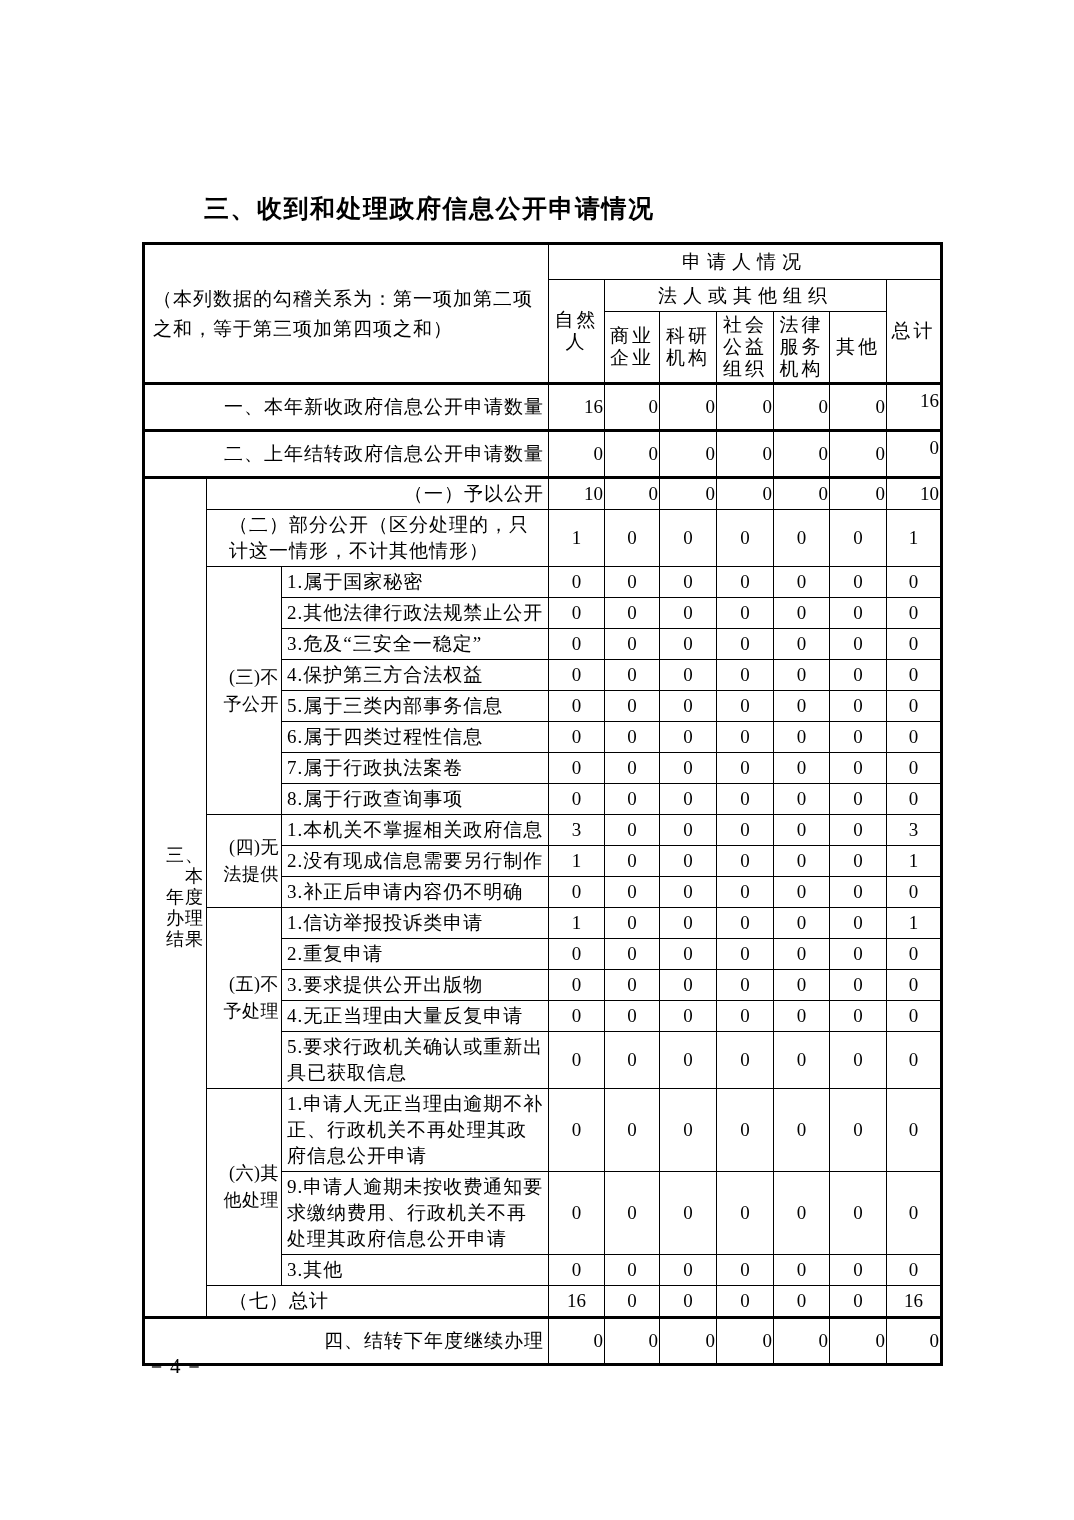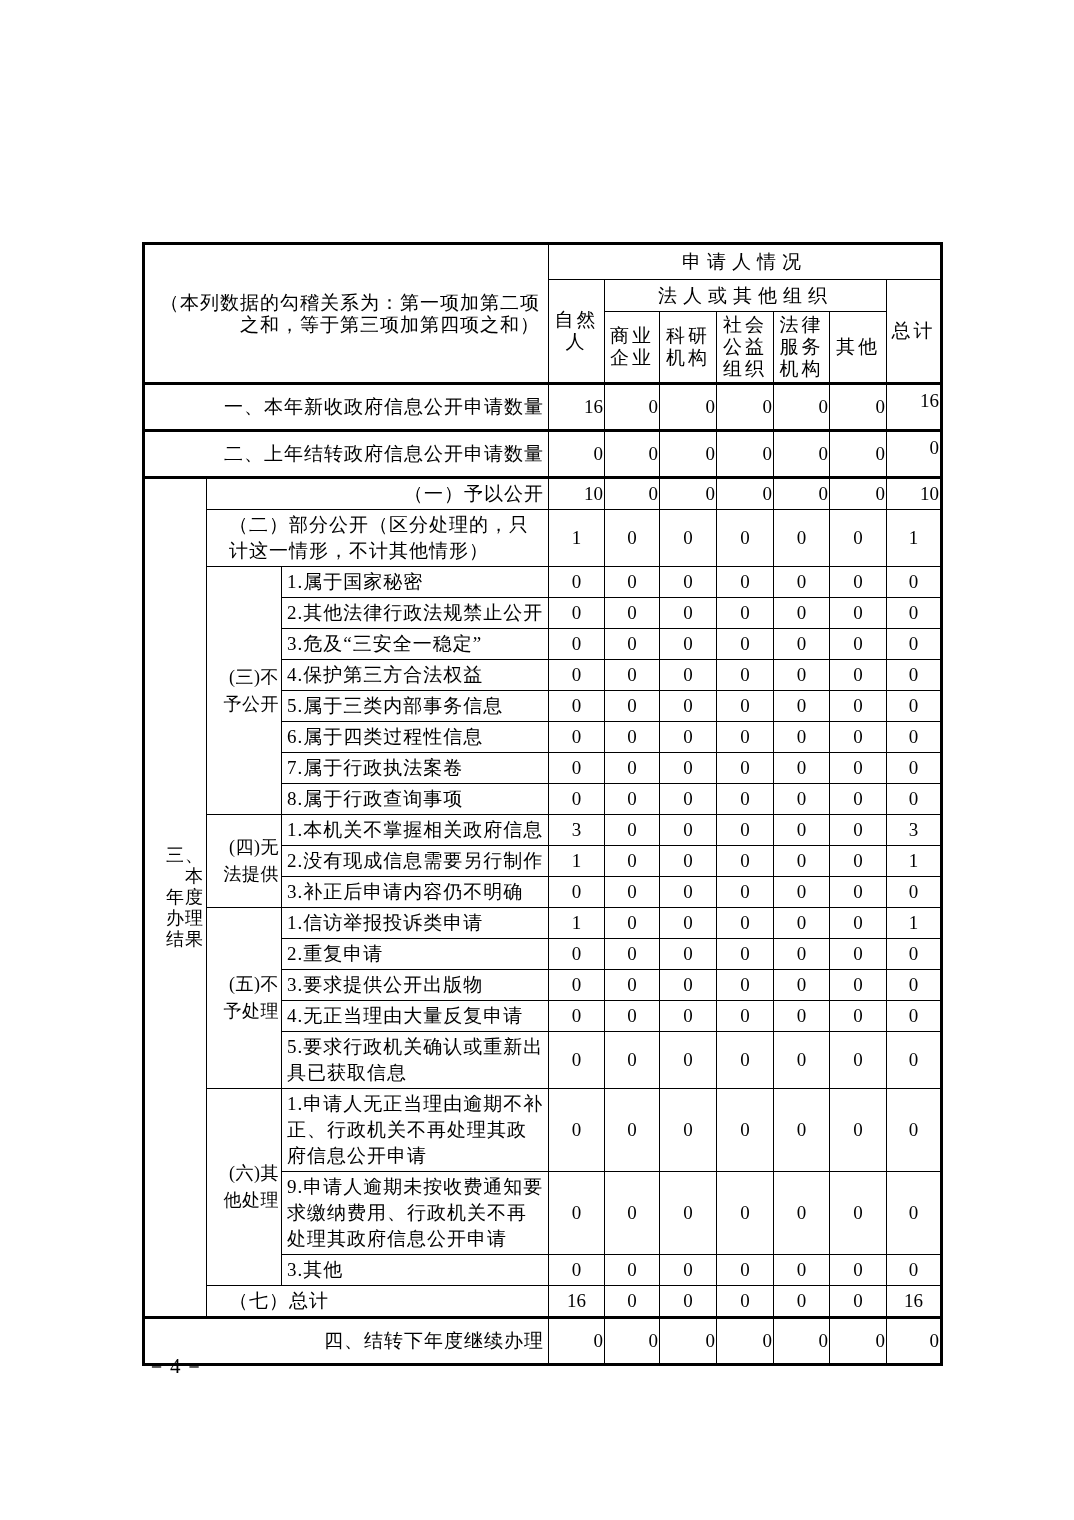--- a/index.html
+++ b/index.html
@@ -11,40 +11,41 @@
   table.report{position:absolute;left:142px;top:242px;width:798px;
          border-collapse:collapse;table-layout:fixed;border:3px solid #000;}
   table.report td,table.report th{border:1.5px solid #000;font-weight:normal;overflow:hidden;}
   tr.major > td{border-top:3px solid #000;text-align:right;}
   thead th{font-size:19px;line-height:22px;letter-spacing:3px;padding:2px 1px;
            text-align:center;vertical-align:middle;}
   thead th.group-hd{letter-spacing:6px;}
   thead tr.hr1{height:36px;}
   thead tr.hr2{height:32px;}
   thead tr.hr3{height:64px;}
-  td.note-cell{font-size:19px;line-height:22px;letter-spacing:1px;text-align:right;
+  td.note-cell{font-size:19px;line-height:30px;letter-spacing:1px;text-align:left;
            padding:4px 8px;vertical-align:middle;}
   tbody td{font-size:19px;line-height:26px;padding:2px 4px;vertical-align:middle;}
   td.value-cell{text-align:center;padding:2px 1px;}
   td.label-cell{text-align:left;white-space:pre-line;letter-spacing:1px;}
   td.label-cell.full{padding-left:9px;height:40px;}
   td.label-cell.sub{padding-left:22px;}
   td.label-cell.item{padding-left:5px;margin-left:8px;}
   td.section-cell{font-size:18px;line-height:21px;white-space:pre-line;text-align:left;
            padding:2px 2px 2px 7px;vertical-align:middle;letter-spacing:1px;}
   td.group-cell{font-size:18px;line-height:27px;white-space:pre-line;text-align:right;
            padding:2px 2px 2px 4px;vertical-align:middle;letter-spacing:0.5px;}
   table.report tbody tr:nth-child(-n+2) td:last-child{vertical-align:top;padding-top:3px;}
   .footer{position:absolute;left:146px;top:1352px;font-size:21px;letter-spacing:3px;}
 </style>
 </head>
 <body>
 
 <div class="sheet">
 
+  <h1 class="title">三、收到和处理政府信息公开申请情况</h1>
 
   <table class="report">
     <colgroup>
       <col style="width:63px">
         <col style="width:75px">
         <col style="width:267px">
       <col style="width:56px">
         <col style="width:55px">
         <col style="width:57px">
       <col style="width:57px">

